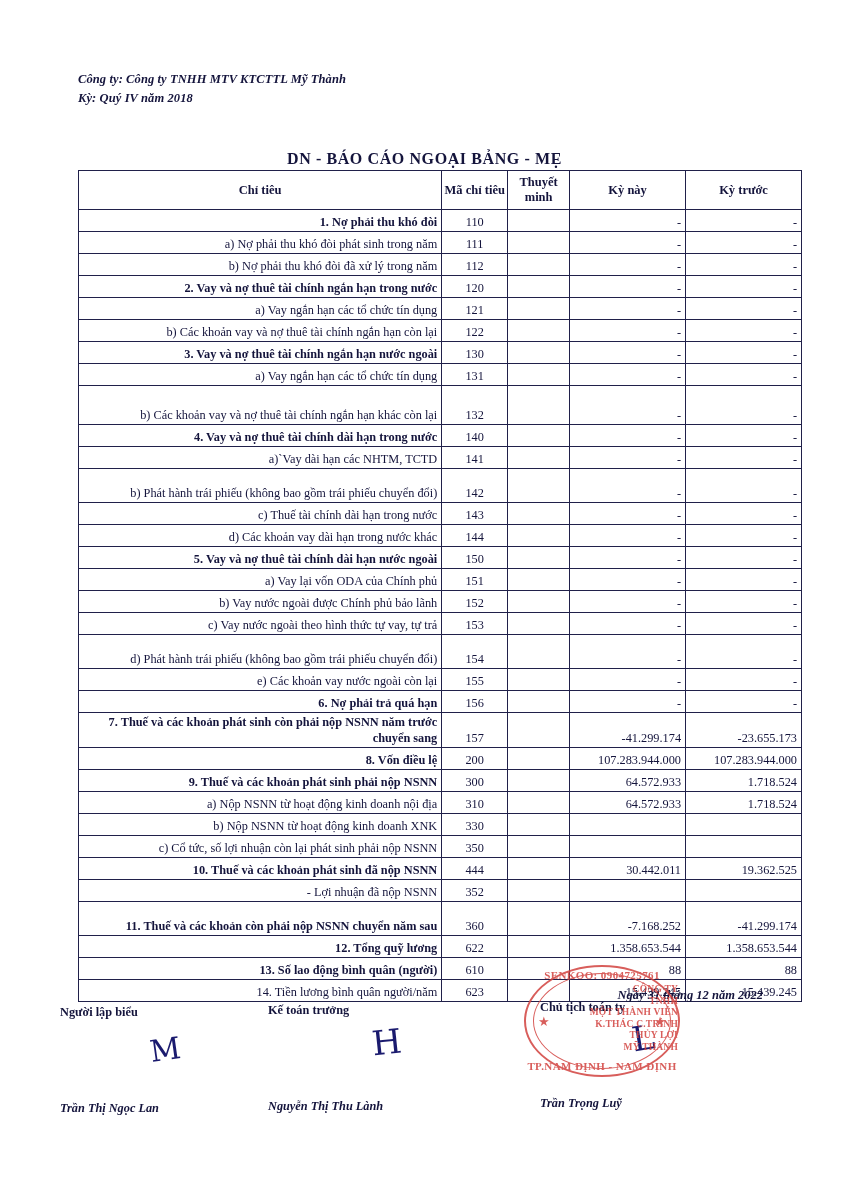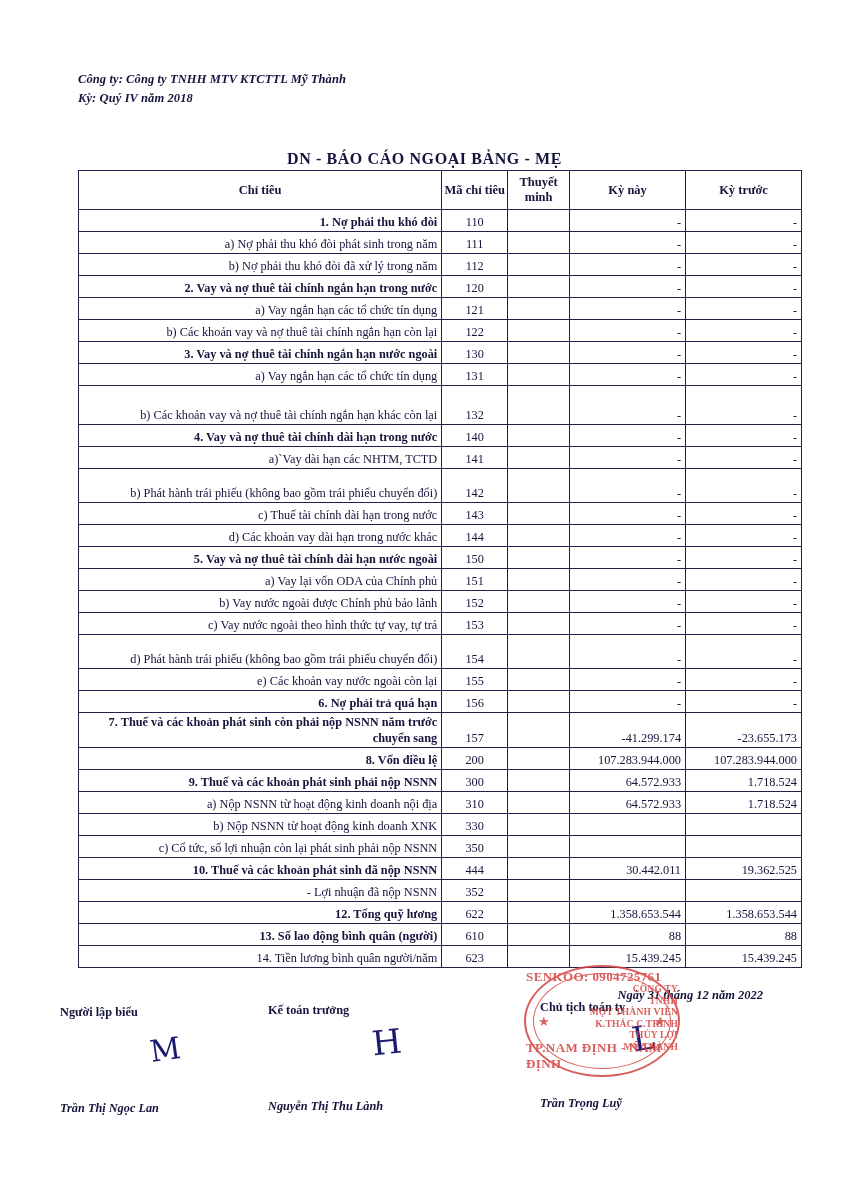--- a/index.html
+++ b/index.html
@@ -166,22 +166,22 @@
   .stamp .star {
     position: absolute;
     left: 12px;
     top: 47px;
     font-size: 13px;
   }
   .stamp .star.r { left: auto; right: 12px; }
   .stamp .arc-top, .stamp .arc-bot {
     position: absolute;
     left: 0; right: 0;
-    text-align: left;
-    font-size: 13px;
+    text-align: center;
+    font-size: 11px;
     font-weight: bold;
     letter-spacing: 0.4px;
   }
   .stamp .arc-top { top: 2px; }
   .stamp .arc-bot { bottom: 3px; }
   .bg-dots {
     position: absolute;
     inset: 0;
     pointer-events: none;
     opacity: 0.5;
@@ -417,20 +417,27 @@
           <td class="num">30.442.011</td>
           <td class="num">19.362.525</td>
         </tr>
         <tr class="h1">
           <td class="name">- Lợi nhuận đã nộp NSNN</td>
           <td class="code">352</td>
           <td class="note"></td>
           <td class="num"></td>
           <td class="num"></td>
         </tr>
+        <tr class="b h3">
+          <td class="name">11. Thuế và các khoản còn phải nộp NSNN chuyển năm sau</td>
+          <td class="code">360</td>
+          <td class="note"></td>
+          <td class="num">-7.168.252</td>
+          <td class="num">-41.299.174</td>
+        </tr>
         <tr class="b h1">
           <td class="name">12. Tổng quỹ lương</td>
           <td class="code">622</td>
           <td class="note"></td>
           <td class="num">1.358.653.544</td>
           <td class="num">1.358.653.544</td>
         </tr>
         <tr class="b h1">
           <td class="name">13. Số lao động bình quân (người)</td>
           <td class="code">610</td>

